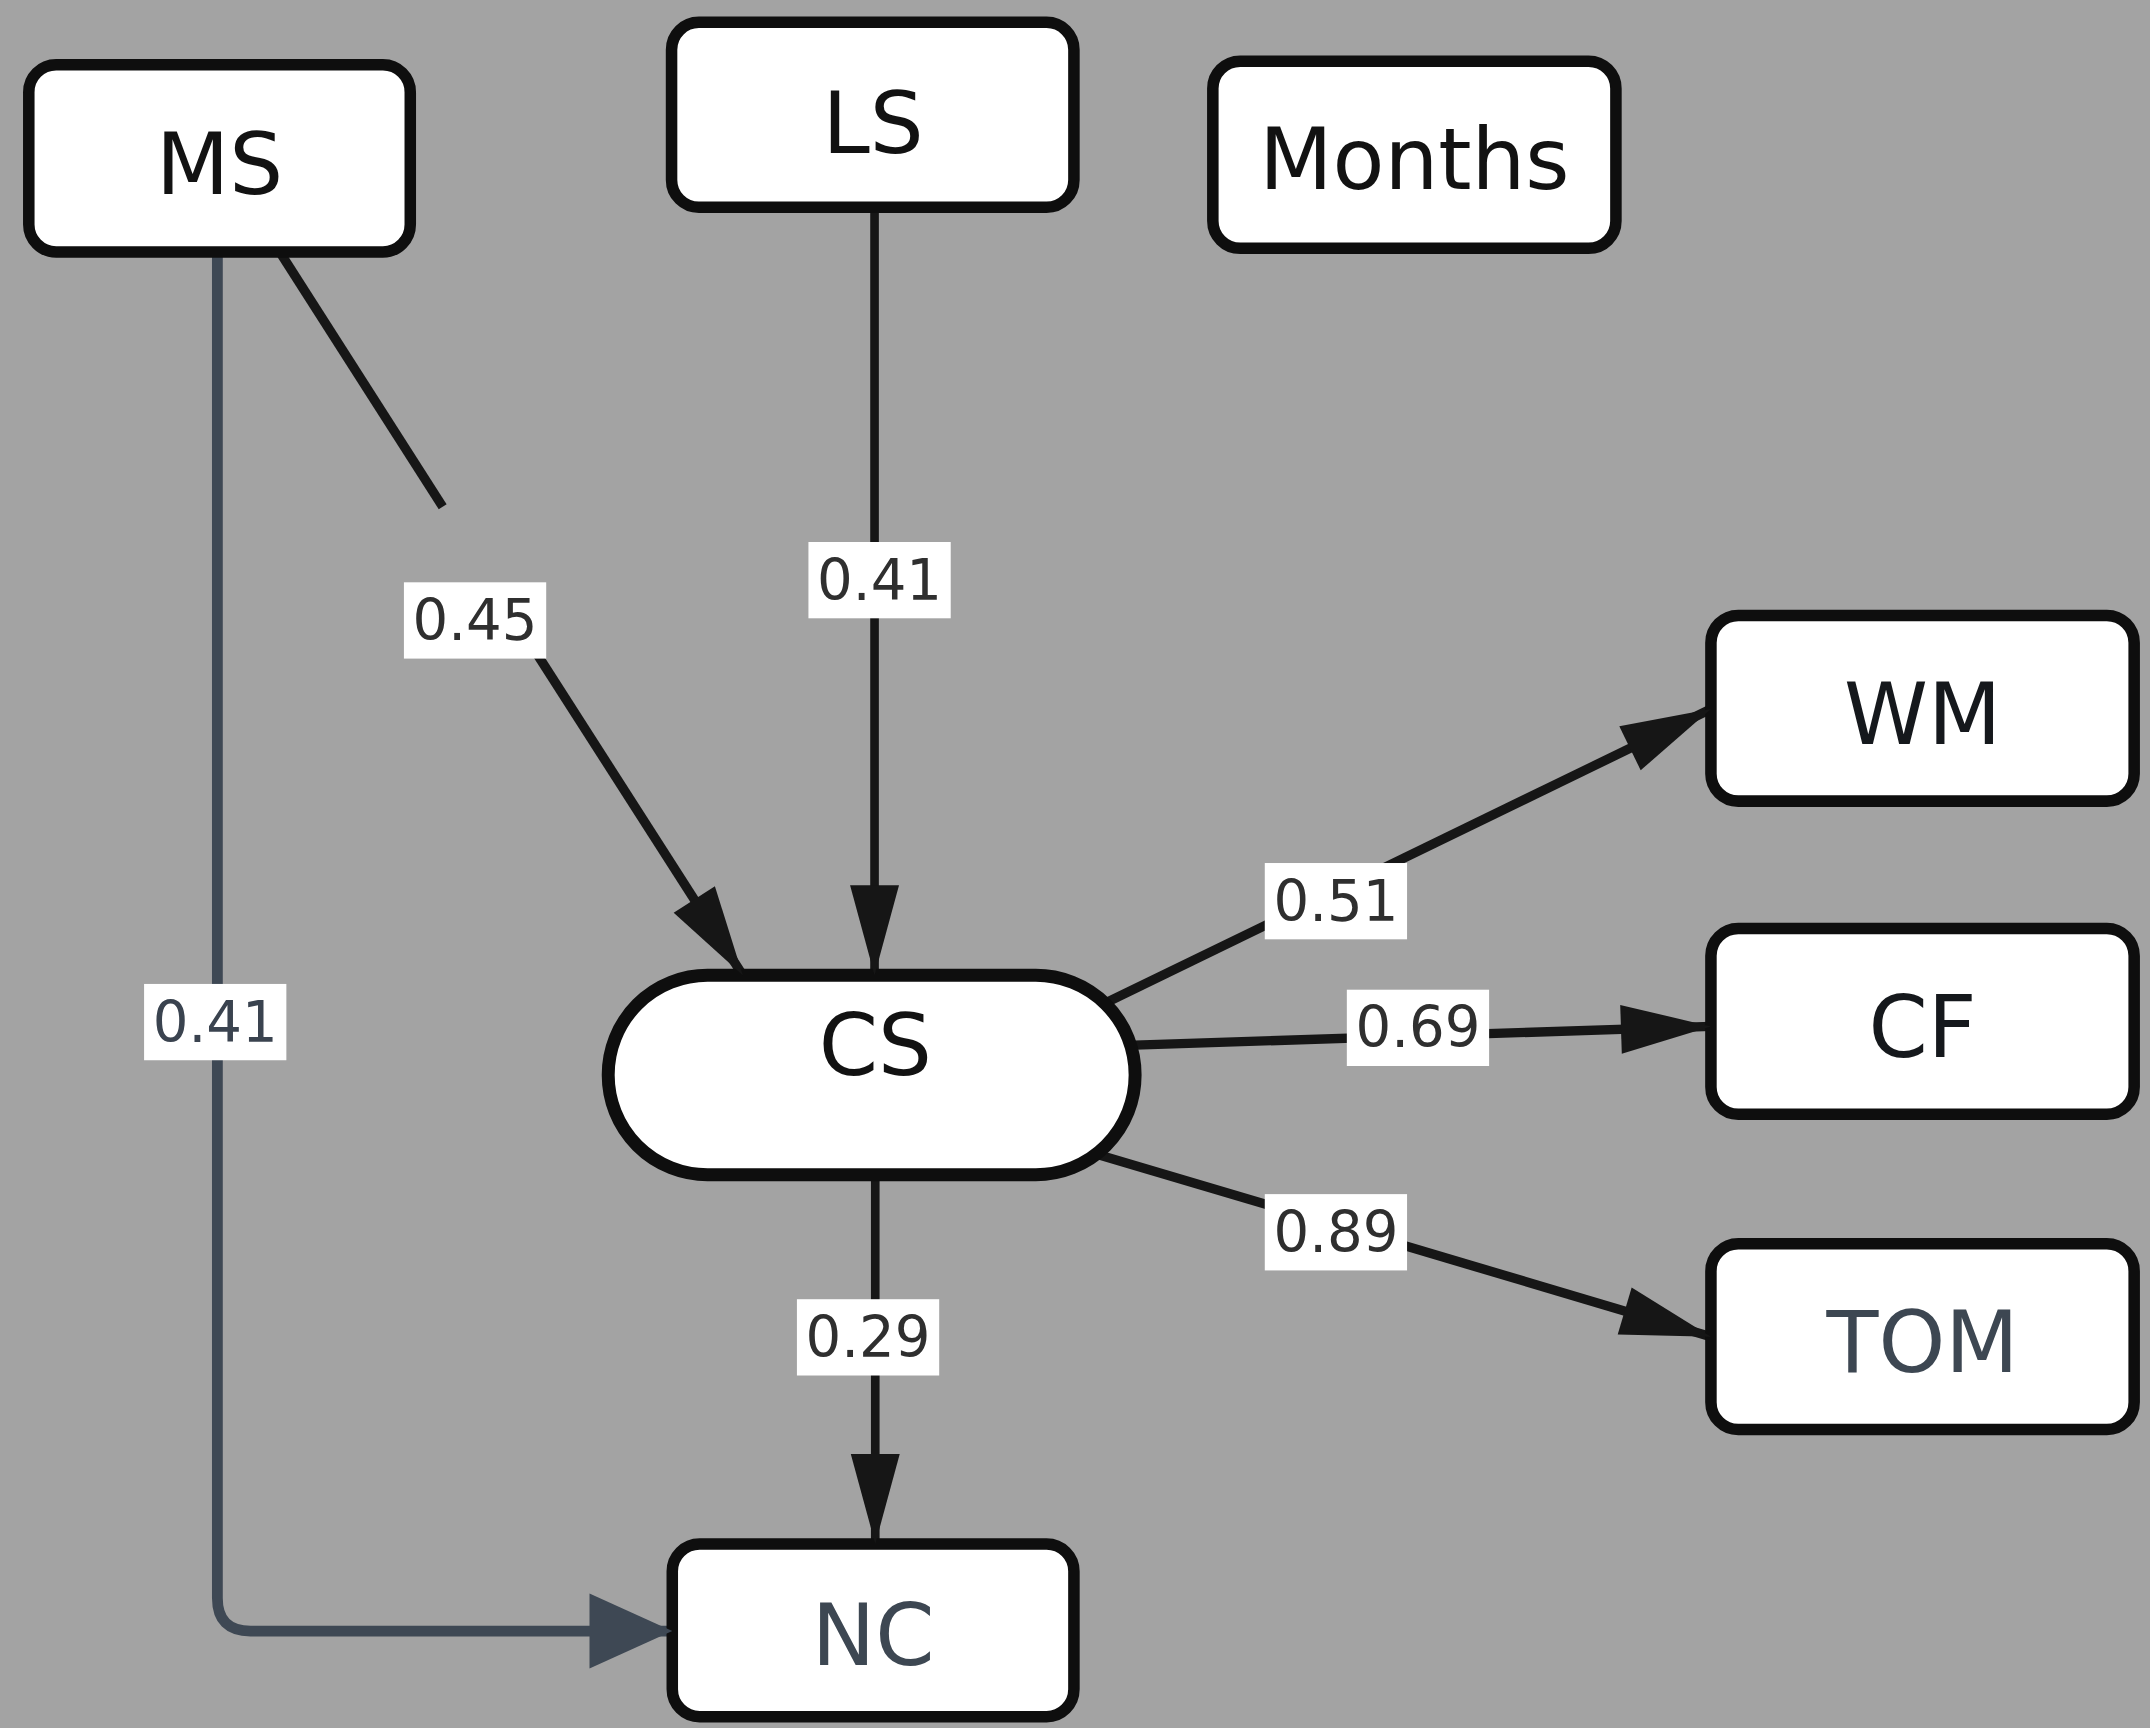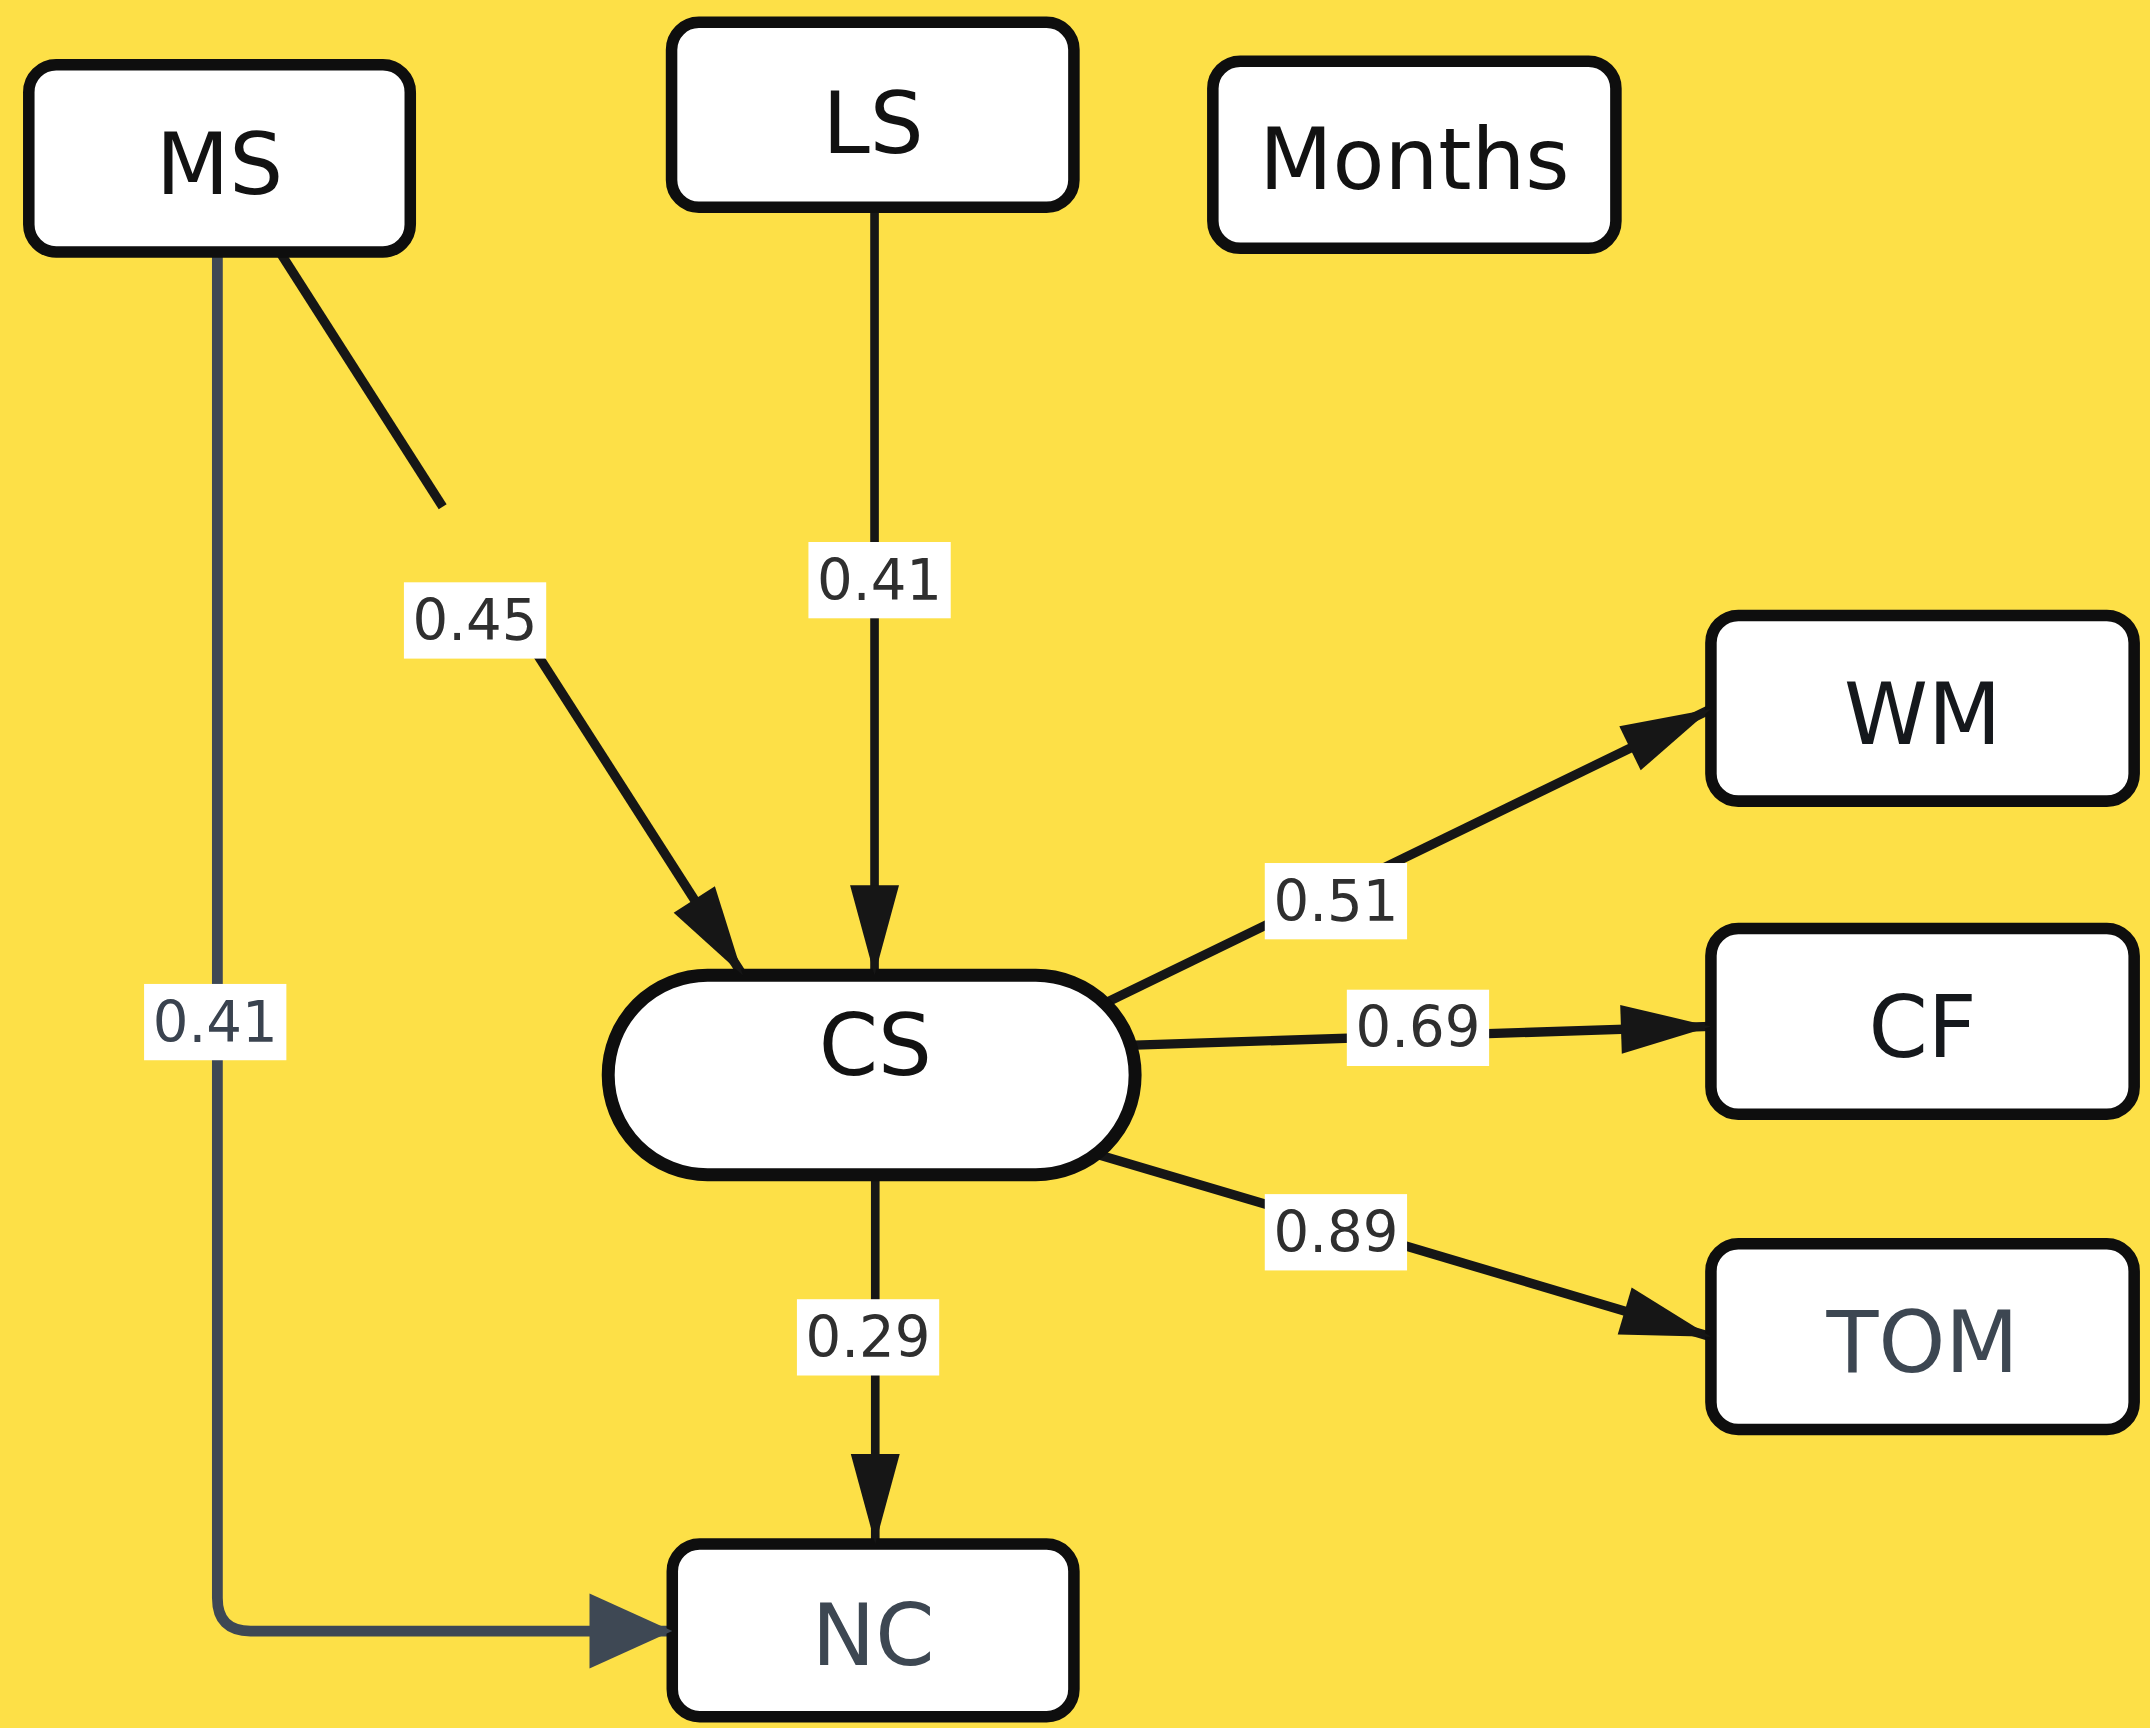--- a/index.html
+++ b/index.html
@@ -5,21 +5,21 @@
   html, body {
     margin: 0;
     padding: 0;
     background: #ffffff;
     font-family: "DejaVu Sans", "Liberation Sans", sans-serif;
   }
   .stage {
     width: 100%;
     max-width: 2151px;
     margin: 0 auto;
-    background: #fde047;
+    background: #a3a3a3;
   }
   .stage svg { display: block; width: 100%; height: auto; }
   .node-box { fill: #ffffff; }
   .node-label {
     font-family: "DejaVu Sans", "Liberation Sans", sans-serif;
     font-size: 118px;
     text-anchor: middle;
   }
   .edge-label {
     font-family: "DejaVu Sans", "Liberation Sans", sans-serif;

